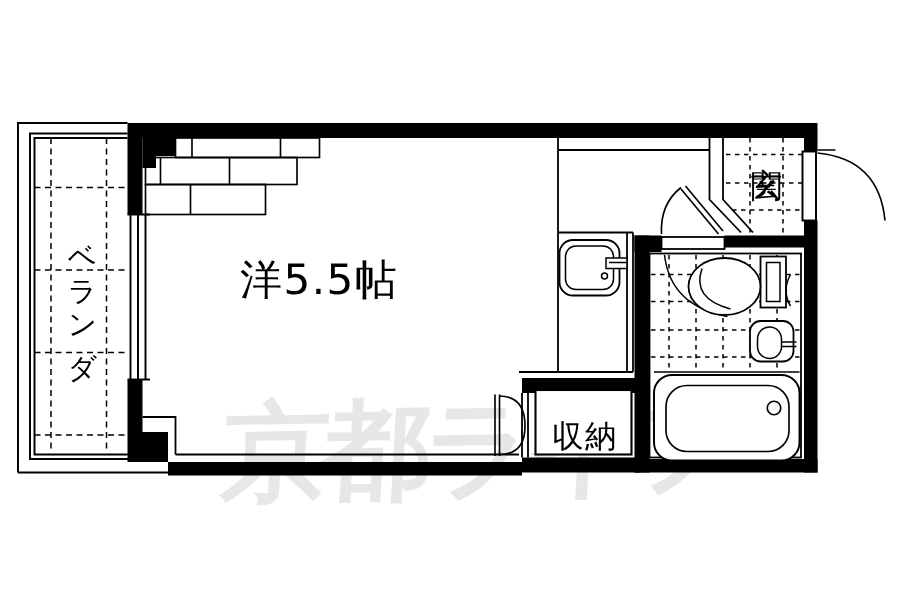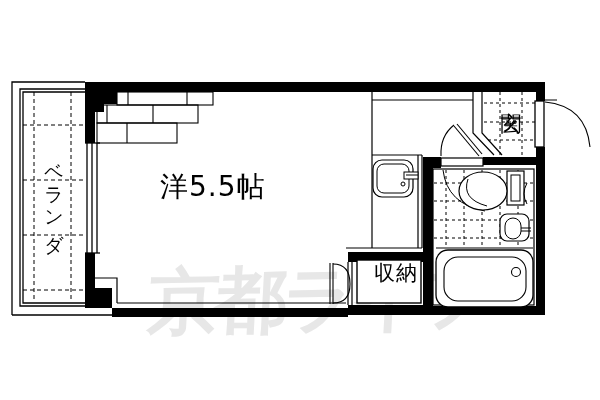--- a/index.html
+++ b/index.html
@@ -7,21 +7,21 @@
     position:relative;width:600px;height:400px;background:#fff;overflow:hidden;
     font-family:"DejaVu Sans",sans-serif;
   }
   .stage svg{position:absolute;left:0;top:0;z-index:1;}
   .plan-label{position:absolute;z-index:2;color:#000;line-height:1.05;white-space:nowrap;}
   .label-room{left:160px;top:172px;font-size:28px;letter-spacing:1px;text-align:center;}
   .label-balcony{left:44px;top:150px;font-size:19px;letter-spacing:2px;
     writing-mode:vertical-rl;text-orientation:upright;}
   .label-genkan{left:500px;top:95px;font-size:21px;letter-spacing:3px;
     writing-mode:vertical-rl;text-orientation:upright;}
-  .label-closet{left:362px;top:262px;width:56px;text-align:right;font-size:21px;letter-spacing:1px;}
+  .label-closet{left:362px;top:280px;width:56px;text-align:center;font-size:21px;letter-spacing:1px;}
   .watermark{
     position:absolute;left:148px;top:252px;z-index:0;
     font-size:72px;font-weight:bold;color:#e7e7e7;letter-spacing:-5px;
     transform:skewX(-4deg) rotate(-1deg);white-space:nowrap;
   }
 </style>
 </head>
 <body>
 
 <div class="stage">

